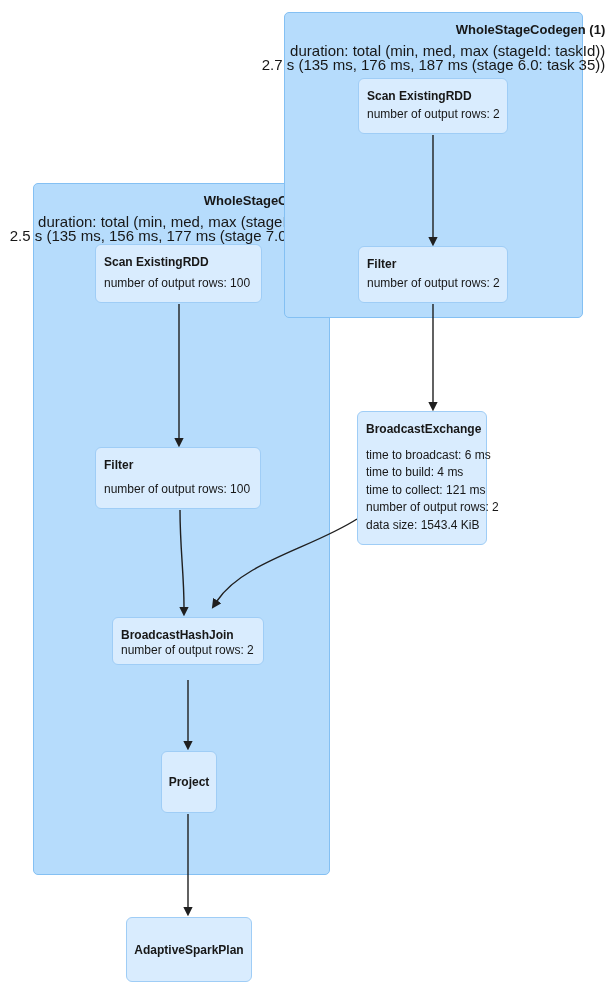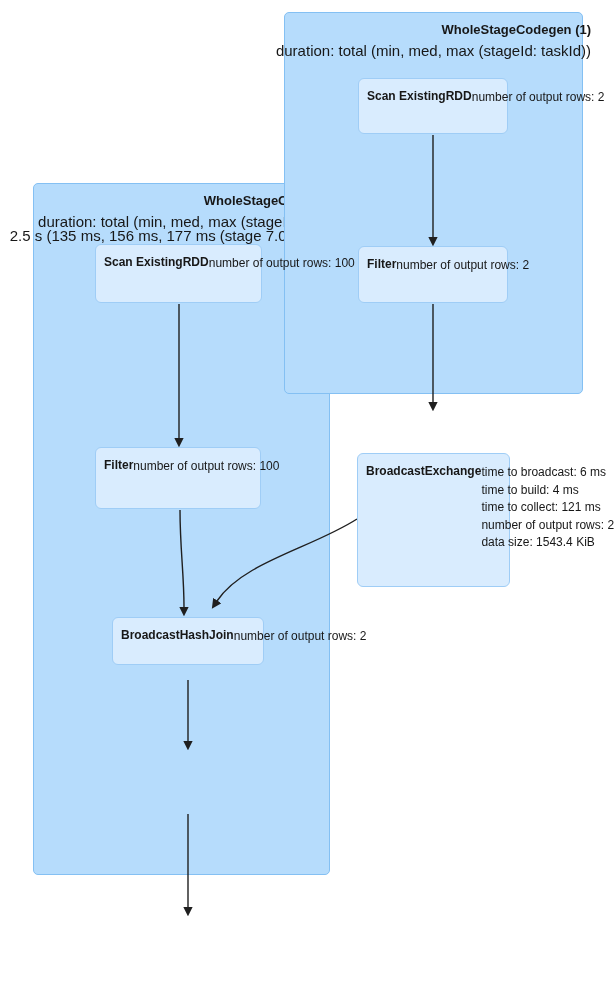--- a/index.html
+++ b/index.html
@@ -14,21 +14,21 @@
   }
 
   
   .cluster {
     position: absolute;
     background: #b6dcfc;
     border: 1px solid #84c0f3;
     border-radius: 5px;
     box-sizing: border-box;
   }
-  .cluster-right { left: 284px; top: 12px;  width: 299px; height: 382px; z-index: 2; }
+  .cluster-right { left: 284px; top: 12px;  width: 299px; height: 306px; z-index: 2; }
   .cluster-left  { left: 33px;  top: 183px; width: 297px; height: 692px; z-index: 1; }
 
   .cluster-header {
     position: absolute;
     top: 9px;
     left: 50%;
     transform: translateX(-50%);
     text-align: right;
     white-space: nowrap;
   }
@@ -54,36 +54,36 @@
   
   .node {
     position: absolute;
     background: #d9ecfe;
     border: 1px solid #9fcdf6;
     border-radius: 6px;
     box-sizing: border-box;
     padding: 10px 8px;
     font-size: 12px;
     display: flex;
-    flex-direction: row;
+    flex-direction: column;
     justify-content: space-between;
     z-index: 4;
     white-space: nowrap;
   }
   .node-title { font-weight: 700; }
   .node-metrics { line-height: 17.5px; }
   .node-center {
     justify-content: center;
     align-items: center;
     text-align: center;
   }
 
   .n-scan1   { left: 358px; top: 78px;  width: 150px; height: 56px; }
   .n-filter1 { left: 358px; top: 246px; width: 150px; height: 57px; }
-  .n-bex     { left: 357px; top: 411px; width: 153px; height: 134px; margin-top: 42px; }
+  .n-bex     { left: 357px; top: 411px; width: 130px; height: 134px; }
   .n-scan2   { left: 95px;  top: 244px; width: 167px; height: 59px; }
   .n-filter2 { left: 95px;  top: 447px; width: 166px; height: 62px; }
   .n-bhj     { left: 112px; top: 617px; width: 152px; height: 48px; }
   .n-project { left: 161px; top: 751px; width: 56px;  height: 62px; }
   .n-asp     { left: 126px; top: 917px; width: 126px; height: 65px; }
 </style>
 </head>
 <body>
 
 <div class="canvas">
@@ -93,20 +93,21 @@
       <div class="cluster-title">WholeStageCodegen (2)</div>
       <div class="cluster-duration">duration: total (min, med, max (stageId: taskId))</div>
       <div class="cluster-duration">2.5 s (135 ms, 156 ms, 177 ms (stage 7.0: task 43))</div>
     </div>
   </div>
 
   <div class="cluster cluster-right">
     <div class="cluster-header">
       <div class="cluster-title">WholeStageCodegen (1)</div>
       <div class="cluster-duration">duration: total (min, med, max (stageId: taskId))</div>
+      <div class="cluster-duration">2.7 s (135 ms, 176 ms, 187 ms (stage 6.0: task 35))</div>
     </div>
   </div>
 
   <svg class="edges" width="614" height="997" viewBox="0 0 614 997">
     <defs>
       <marker id="arrow" viewBox="0 0 10 10" refX="0.5" refY="5" markerWidth="7" markerHeight="7" orient="auto">
         <path d="M0,0 L10,5 L0,10 Z" fill="#1f1f1f"></path>
       </marker>
     </defs>
     <path class="edge" d="M433 135 L433 237" marker-end="url(#arrow)"></path>
@@ -147,15 +148,21 @@
   <div class="node n-filter2">
     <div class="node-title">Filter</div>
     <div class="node-metrics">number of output rows: 100</div>
   </div>
 
   <div class="node n-bhj">
     <div class="node-title">BroadcastHashJoin</div>
     <div class="node-metrics">number of output rows: 2</div>
   </div>
 
+  <div class="node node-center n-project">
+    <div class="node-title">Project</div>
+  </div>
 
+  <div class="node node-center n-asp">
+    <div class="node-title">AdaptiveSparkPlan</div>
+  </div>
 
 </div>
 
 </body></html>

